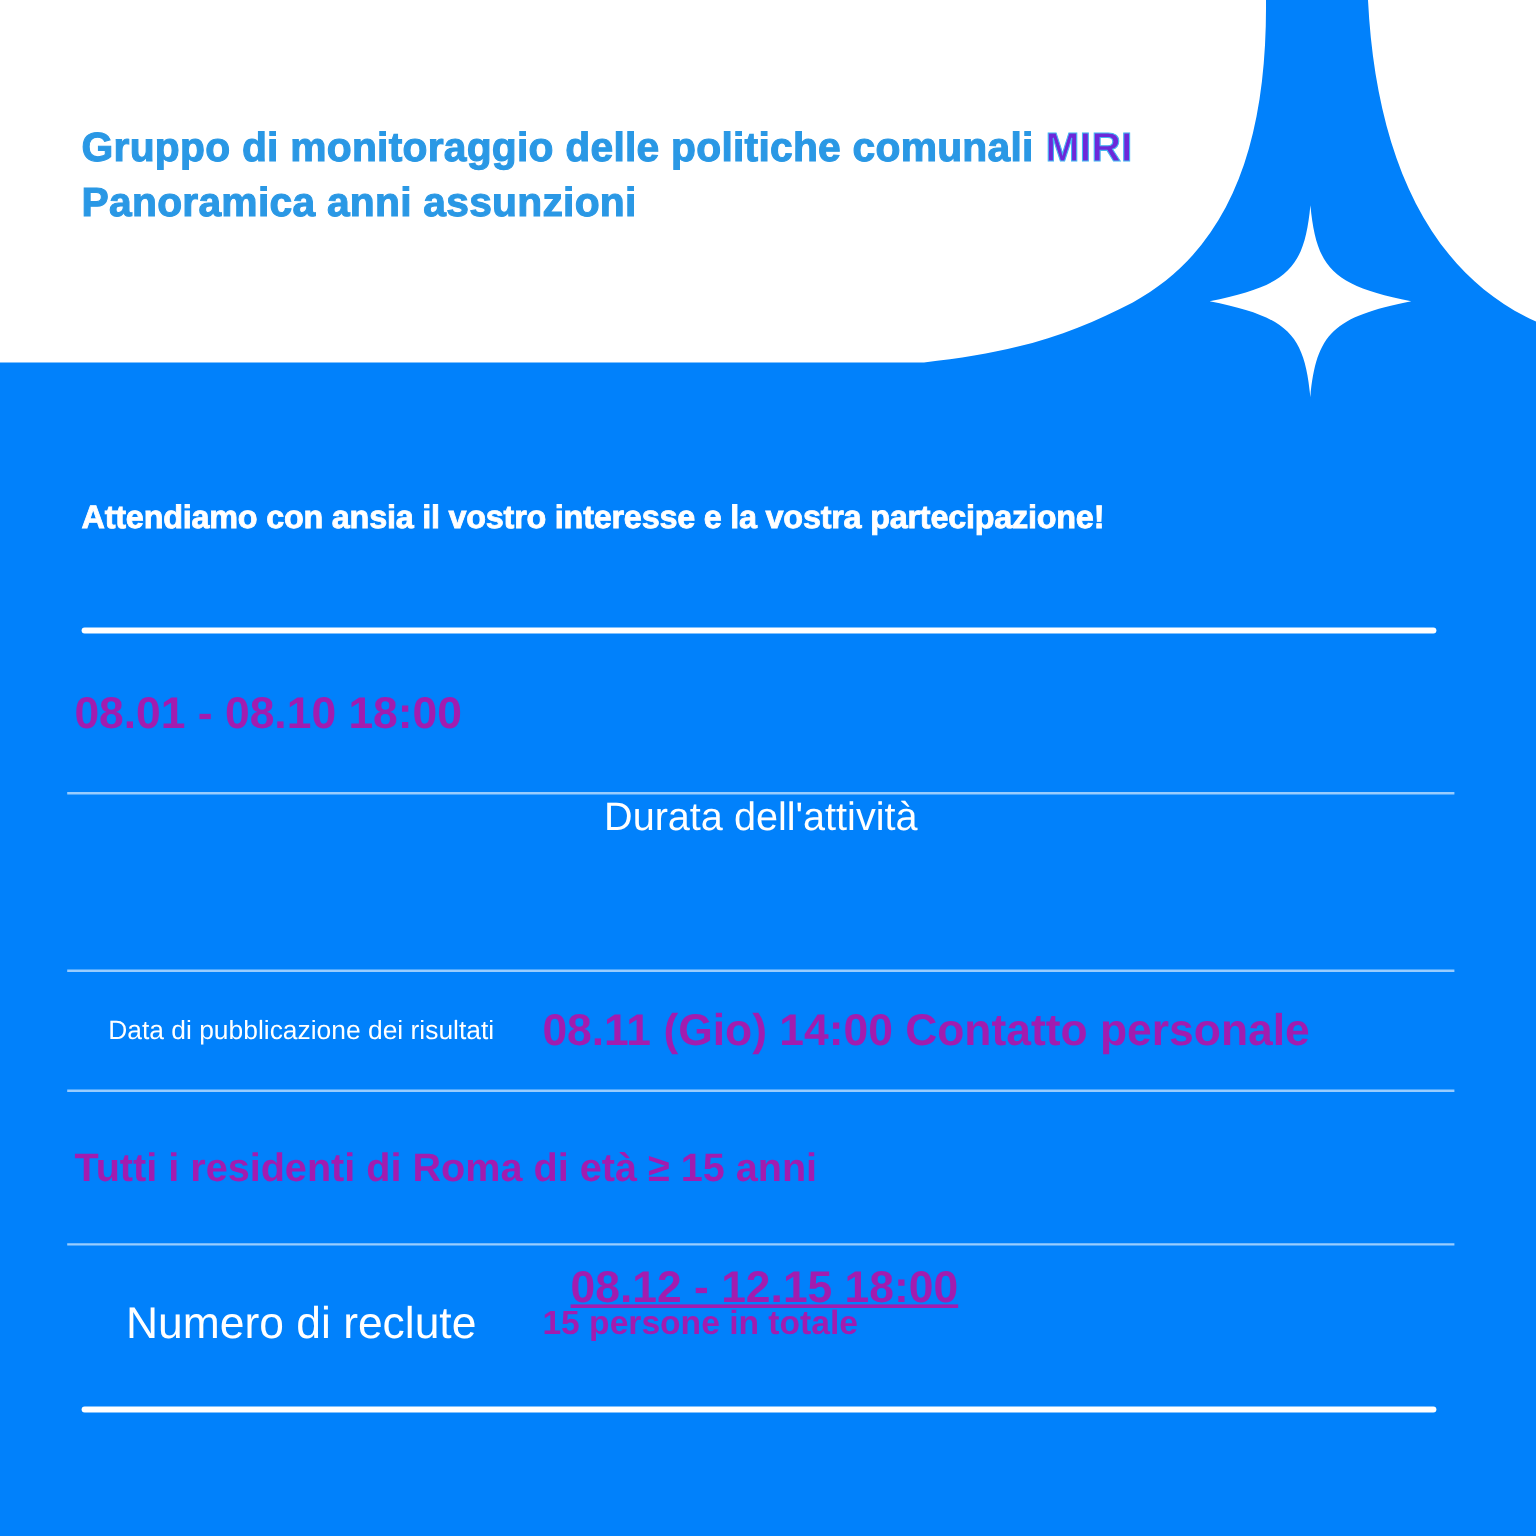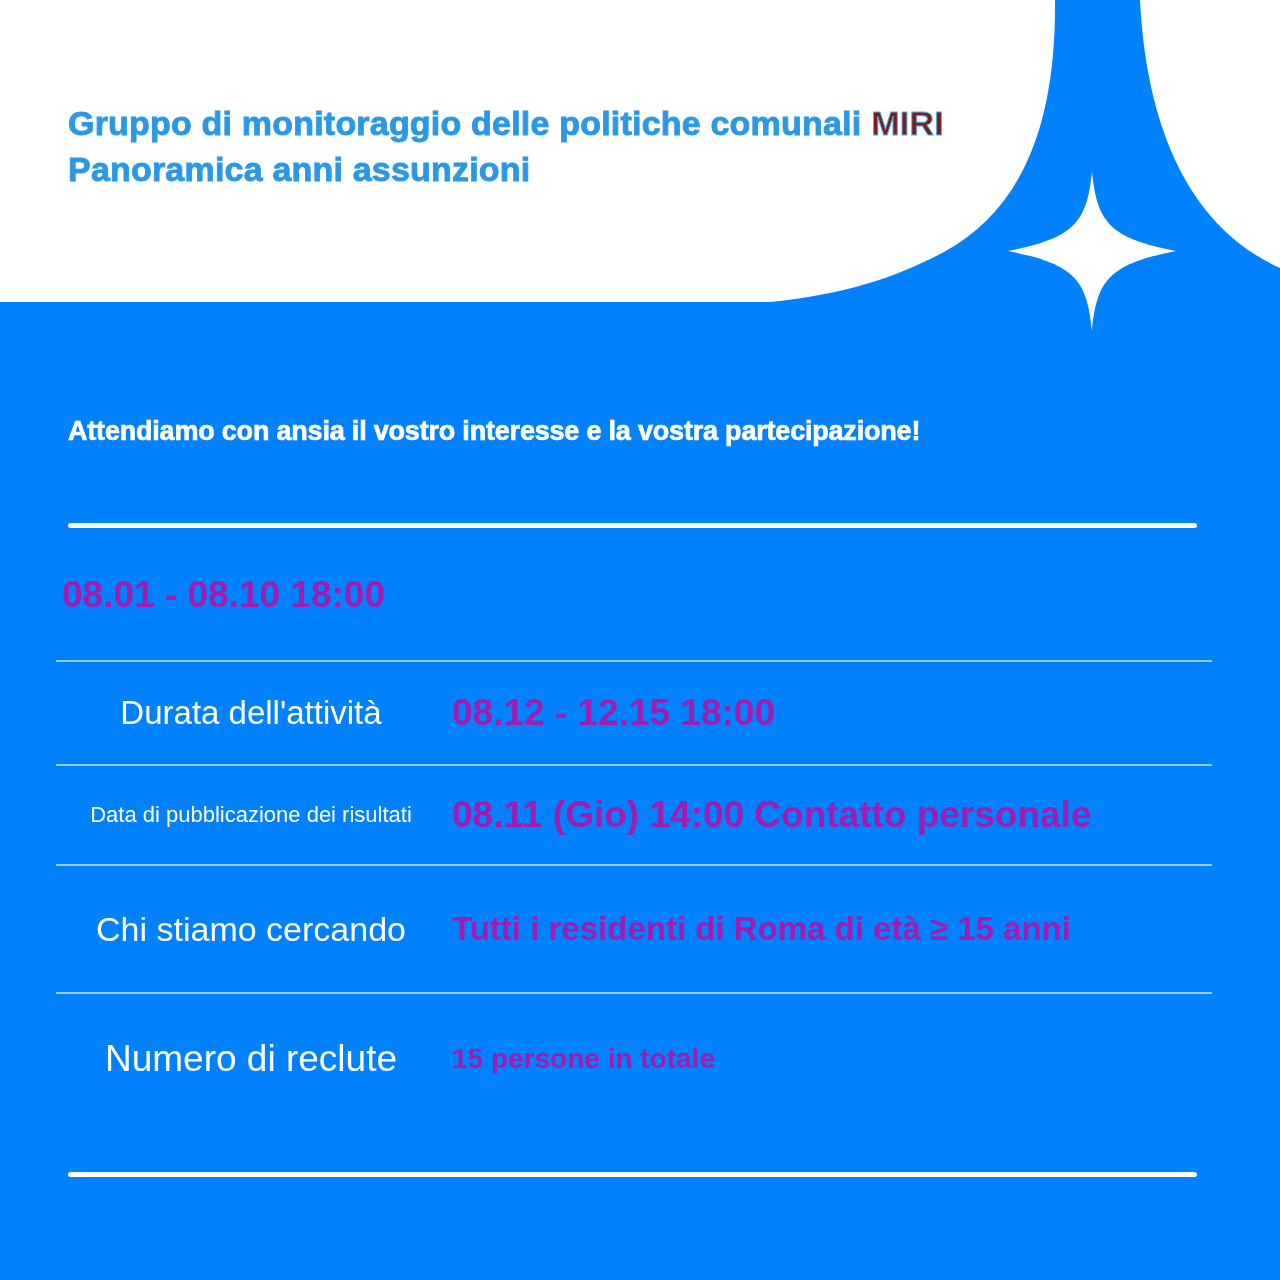--- a/index.html
+++ b/index.html
@@ -17,21 +17,21 @@
   .title-block{
     position:absolute;left:68px;top:100px;
     font-weight:700;
     font-size:34px;line-height:46px;
     letter-spacing:0.2px;
     color:#2a98e5;
     -webkit-text-stroke:0.9px #2a98e5;
     white-space:nowrap;
   }
   .title-highlight{
-    color:#7f1d1d;
+    color:#6d28d9;
     -webkit-text-stroke:0.9px #45b7f1;
     margin-left:10px;
   }
 
   
   .headline{
     position:absolute;left:68px;top:414px;
     color:#ffffff;
     font-weight:700;
     font-size:27px;line-height:34px;
@@ -50,21 +50,21 @@
     position:absolute;left:0;top:529px;width:1280px;
     display:flex;flex-direction:column;
   }
   .detail-row{
     display:flex;align-items:center;
     border-bottom:2px solid rgba(255,255,255,0.6);
     box-sizing:border-box;
     margin:0 68px 0 56px;
   }
   .detail-row:nth-child(1){height:133px;}
-  .detail-row:nth-child(2){height:104px;}
+  .detail-row:nth-child(2){height:148px;flex-direction:column;}
   .detail-row:nth-child(3){height:100px;}
   .detail-row:nth-child(4){height:128px;}
   .detail-row:nth-child(5){height:129px;border-bottom:none;}
 
   .row-label{
     width:390px;flex:0 0 390px;
     text-align:center;
     color:#ffffff;font-weight:400;
     white-space:nowrap;
   }
@@ -73,21 +73,21 @@
     color:#a21caf;font-weight:700;
     white-space:nowrap;
   }
   .detail-row:nth-child(1) .row-label{font-size:31px;}
   .detail-row:nth-child(2) .row-label{font-size:33px;}
   .detail-row:nth-child(3) .row-label{font-size:22px;}
   .detail-row:nth-child(4) .row-label{font-size:34px;}
   .detail-row:nth-child(5) .row-label{font-size:37px;}
 
   .detail-row:nth-child(1) .row-value{font-size:37px;}
-  .detail-row:nth-child(2) .row-value{font-size:37px;}
+  .detail-row:nth-child(2) .row-value{font-size:37px;text-decoration:underline;}
   .detail-row:nth-child(3) .row-value{font-size:37px;}
   .detail-row:nth-child(4) .row-value{font-size:33px;}
   .detail-row:nth-child(5) .row-value{font-size:28px;}
 </style>
 </head>
 <body>
 
 <div class="canvas">
 
   <svg class="bg-svg" viewBox="0 0 1280 1280" aria-hidden="true">
@@ -128,21 +128,20 @@
       <div class="row-label">Durata dell'attività</div>
       <div class="row-value">08.12 - 12.15 18:00</div>
     </div>
 
     <div class="detail-row">
       <div class="row-label">Data di pubblicazione dei risultati</div>
       <div class="row-value">08.11 (Gio) 14:00 Contatto personale</div>
     </div>
 
     <div class="detail-row">
-      <div class="row-label">Chi stiamo cercando</div>
       <div class="row-value">Tutti i residenti di Roma di età ≥ 15 anni</div>
     </div>
 
     <div class="detail-row">
       <div class="row-label">Numero di reclute</div>
       <div class="row-value">15 persone in totale</div>
     </div>
 
   </div>
 

